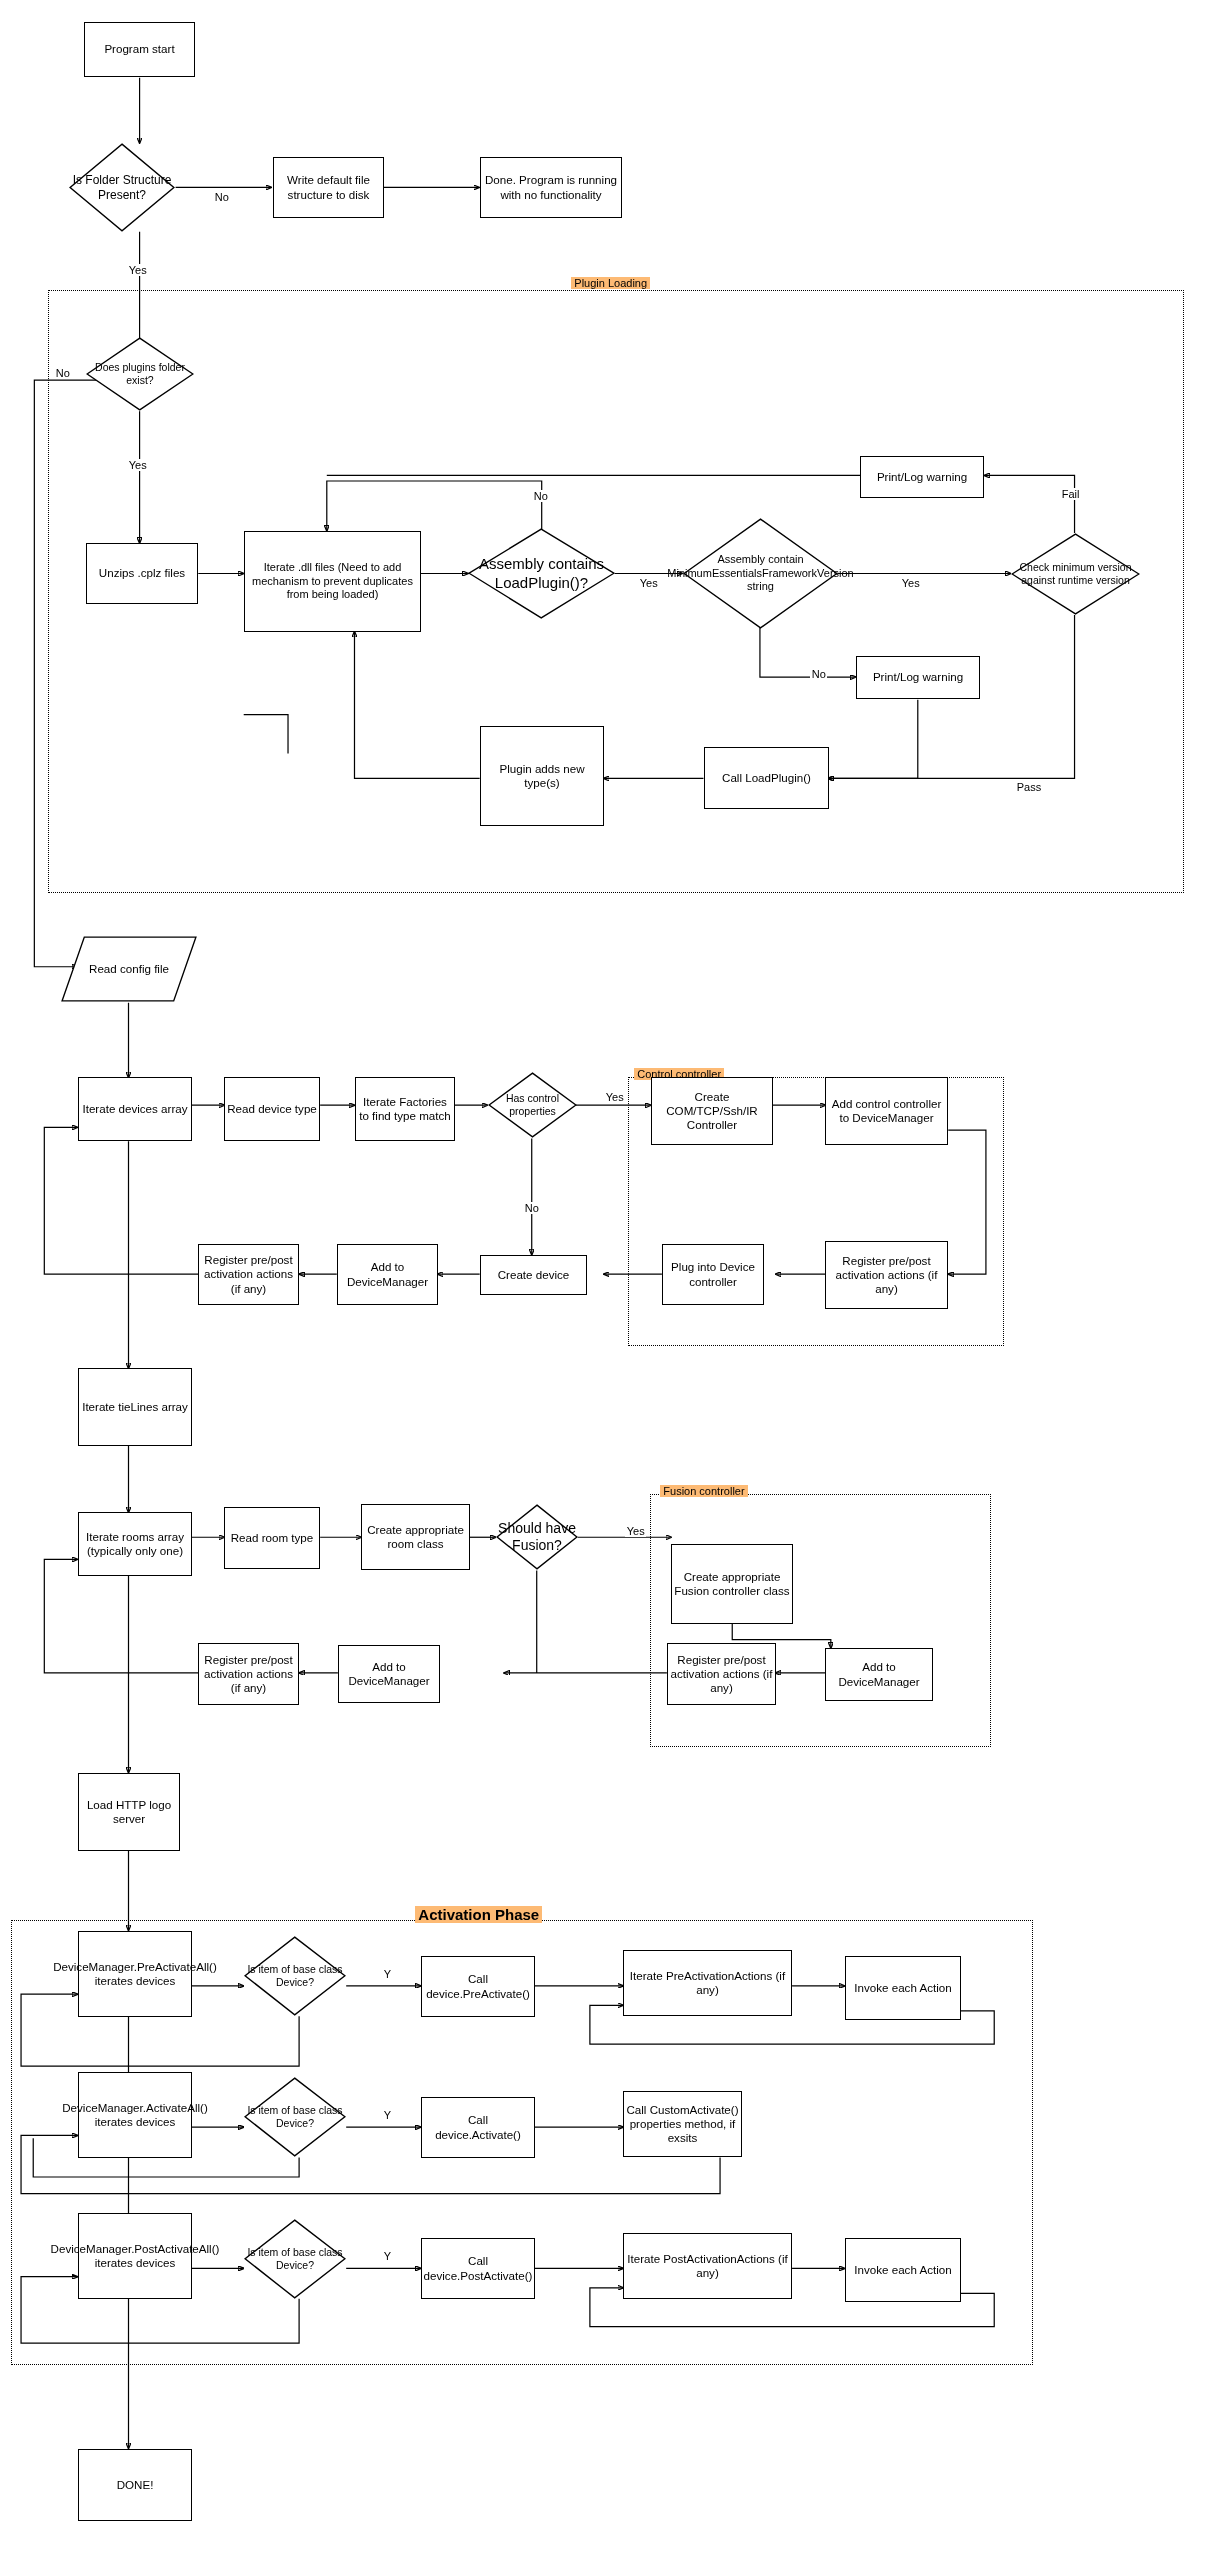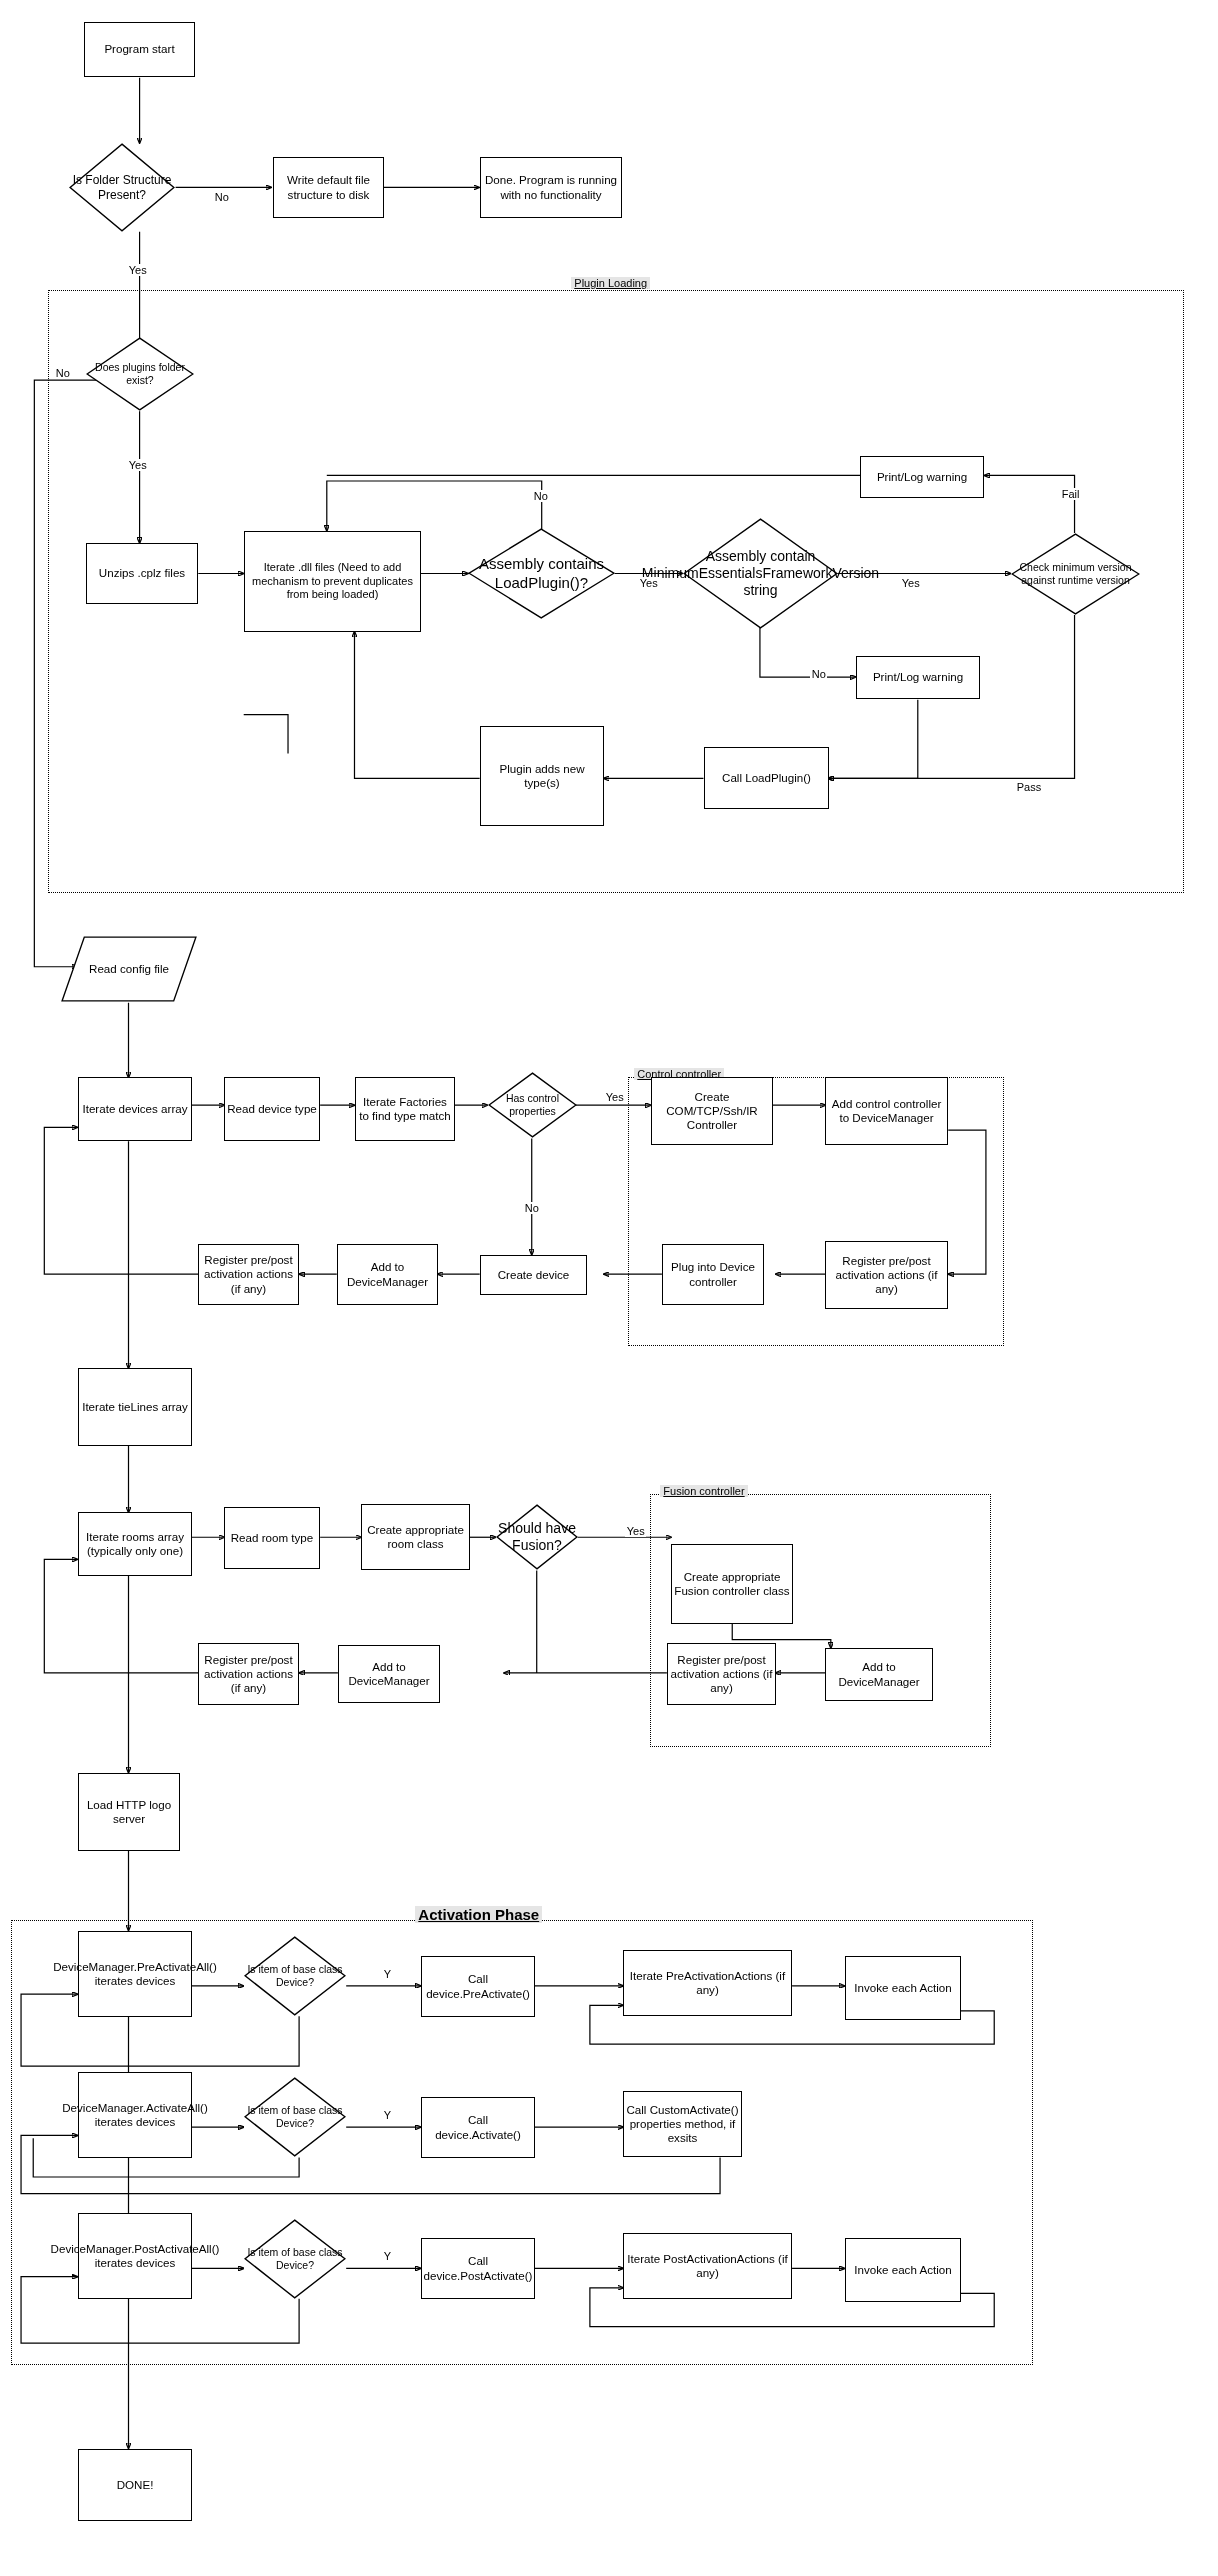--- a/index.html
+++ b/index.html
@@ -12,21 +12,21 @@
   .diamond .dshape{position:absolute;left:0;top:0;width:100%;height:100%;}
   .diamond .dlabel{position:absolute;left:0;top:0;width:100%;height:100%;
         display:flex;align-items:center;justify-content:center;text-align:center;
         font-size:11.6px;line-height:1.22;color:#000;padding:1.1px;box-sizing:border-box;}
   .para{position:absolute;box-sizing:border-box;}
   .para .pshape{position:absolute;left:0;top:0;width:100%;height:100%;}
   .para .plabel{position:absolute;left:0;top:0;width:100%;height:100%;
         display:flex;align-items:center;justify-content:center;text-align:center;
         font-size:11.6px;line-height:1.22;color:#000;}
   .group{position:absolute;box-sizing:border-box;border:1.1px dotted #000;background:transparent;}
-  .glabel{position:absolute;font-size:11px;color:#000;background:#e5e5e5;padding:0 3.3px;white-space:nowrap;text-decoration:underline;}
+  .glabel{position:absolute;font-size:11px;color:#000;background:#fdba74;padding:0 3.3px;white-space:nowrap;}
   .glabel.big{font-size:15px;font-weight:bold;}
   .elabel{position:absolute;font-size:11px;color:#000;background:#fff;padding:0 1.7px;white-space:nowrap;}
   svg.lines{position:absolute;left:0;top:0;width:1218px;height:2576px;overflow:visible;}
   svg.lines path, svg.lines line{stroke:#000;stroke-width:2.2;fill:none;}
 </style>
 </head>
 <body>
 
 <div id="page">
 
@@ -196,21 +196,21 @@
     <svg class="dshape" viewBox="0 0 265 165" preserveAspectRatio="none">
         <polygon points="132,2 263,82 132,163 2,82" fill="#fff" stroke="#000" stroke-width="2.5"></polygon>
       </svg>
     <div class="dlabel" style="font-size:15px;">Assembly contains LoadPlugin()?</div>
   </div>
 
   <div class="diamond" style="left:683px;top:518px;width:155px;height:111px;">
     <svg class="dshape" viewBox="0 0 280 200" preserveAspectRatio="none">
         <polygon points="140,2 278,100 140,198 2,100" fill="#fff" stroke="#000" stroke-width="2.5"></polygon>
       </svg>
-    <div class="dlabel" style="font-size:14px;padding:0 12.2px;">Assembly contain MinimumEssentialsFrameworkVersion string</div>
+    <div class="dlabel" style="font-size:11px;padding:0 12.2px;">Assembly contain MinimumEssentialsFrameworkVersion string</div>
   </div>
 
   <div class="node" style="left:860px;top:456px;width:124px;height:42px;">Print/Log warning</div>
   <div class="node" style="left:856px;top:656px;width:124px;height:43px;">Print/Log warning</div>
 
   <div class="diamond" style="left:1011px;top:533px;width:129px;height:82px;">
     <svg class="dshape" viewBox="0 0 232 148" preserveAspectRatio="none">
         <polygon points="116,2 230,74 116,146 2,74" fill="#fff" stroke="#000" stroke-width="2.5"></polygon>
       </svg>
     <div class="dlabel" style="font-size:10.5px;">Check minimum version against runtime version</div>

